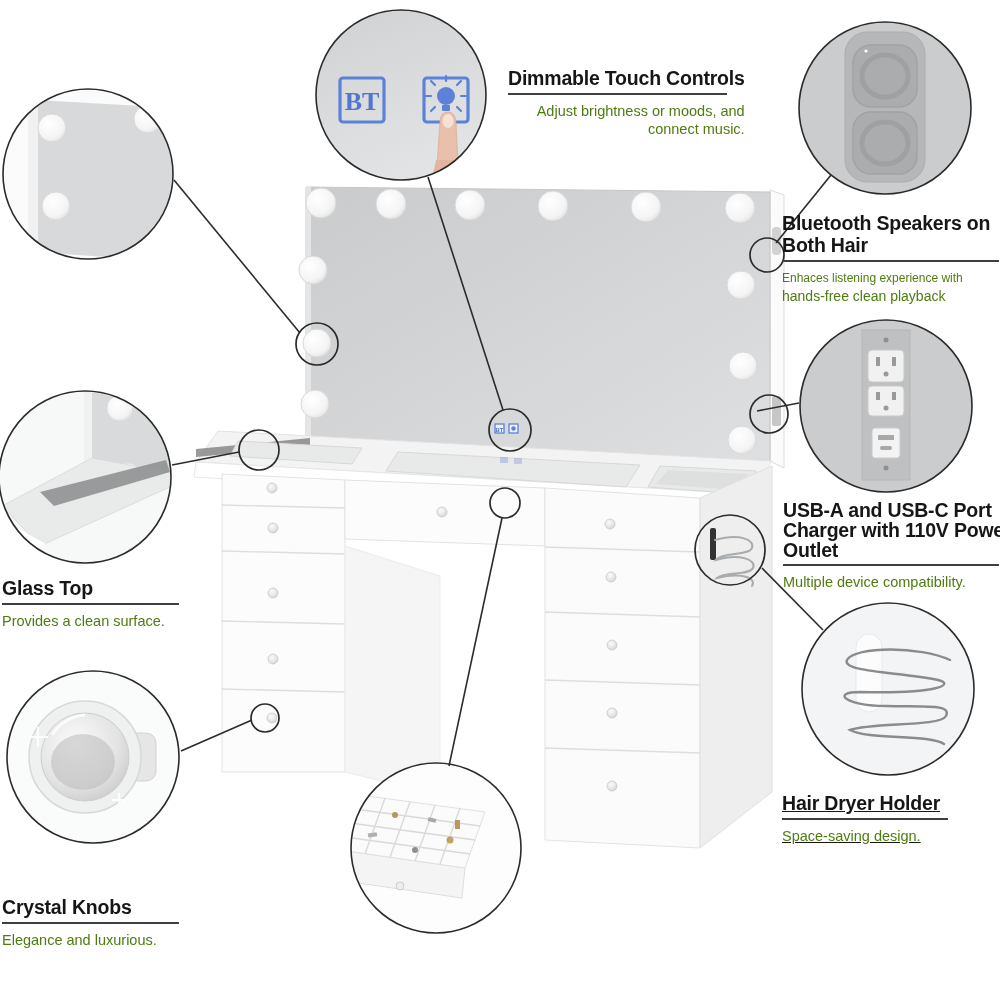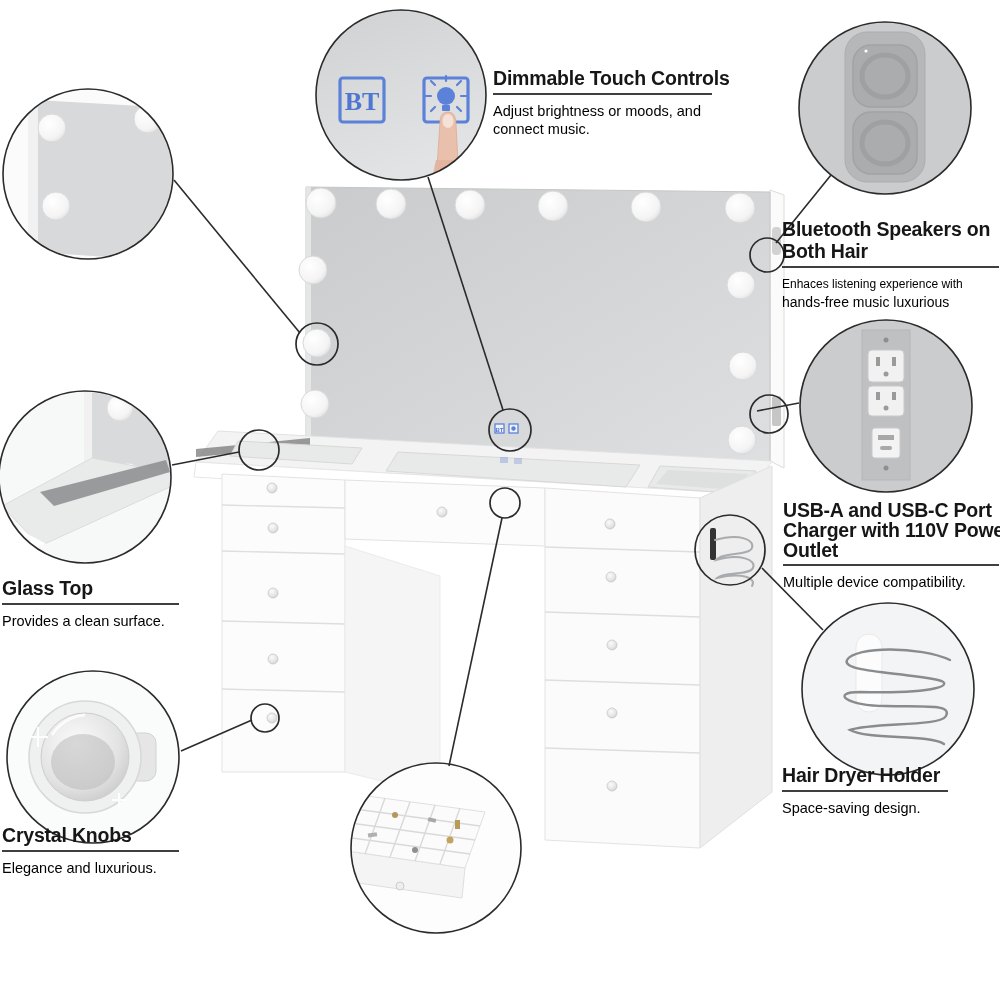--- a/index.html
+++ b/index.html
@@ -3,21 +3,21 @@
 <meta charset="utf-8">
 <style>
   html,body{margin:0;padding:0;background:#ffffff;}
   .stage{position:relative;width:1000px;height:1000px;background:#ffffff;
          font-family:"Liberation Sans", sans-serif;overflow:hidden;}
   svg.scene{position:absolute;left:0;top:0;}
   .callout{position:absolute;color:#161616;}
   .callout .t{font-weight:bold;font-size:19.5px;line-height:22px;letter-spacing:-0.2px;white-space:nowrap;}
   .callout.tight .t{line-height:20px;}
   .callout .rule{height:2px;background:#3f3f3f;margin-top:4px;margin-bottom:7px;}
-  .callout .d{font-size:14.5px;line-height:18px;color:#000000;white-space:nowrap;}
+  .callout .d{font-size:14.5px;line-height:18px;color:#4d7c0f;white-space:nowrap;}
 </style>
 </head>
 <body>
 
 <div class="stage">
 
 <svg class="scene" width="1000" height="1000" viewBox="0 0 1000 1000">
   <defs>
     <radialGradient id="bulbG" cx="38%" cy="35%" r="75%">
       <stop offset="0%" stop-color="#ffffff"></stop>
@@ -296,55 +296,55 @@
     <circle cx="767" cy="255" r="17"></circle>
     <circle cx="769" cy="414" r="19"></circle>
     <circle cx="259" cy="450" r="20"></circle>
     <circle cx="265" cy="718" r="14"></circle>
     <circle cx="505" cy="503" r="15"></circle>
     <circle cx="730" cy="550" r="35"></circle>
   </g>
 </svg>
 
 
-<div class="callout" style="left:493px;top:67px;">
+<div class="callout" style="left:508px;top:67px;text-align:right;">
   <div class="t">Dimmable Touch Controls</div>
   <div class="rule" style="width:219px;"></div>
   <div class="d">Adjust brightness or moods, and</div>
   <div class="d">connect music.</div>
 </div>
 
-<div class="callout" style="left:782px;top:212px;margin-top:6px;">
+<div class="callout" style="left:782px;top:212px;">
   <div class="t">Bluetooth Speakers on</div>
   <div class="t">Both Hair</div>
   <div class="rule" style="width:217px;"></div>
   <div class="d" style="font-size:12px;">Enhaces listening experience with</div>
-  <div class="d" style="font-size:14px;">hands-free music luxurious</div>
+  <div class="d" style="font-size:14px;">hands-free clean playback</div>
 </div>
 
 <div class="callout tight" style="left:783px;top:500px;">
   <div class="t">USB-A and USB-C Port</div>
   <div class="t">Charger with 110V Power</div>
   <div class="t">Outlet</div>
   <div class="rule" style="width:216px;"></div>
   <div class="d">Multiple device compatibility.</div>
 </div>
 
 <div class="callout" style="left:2px;top:577px;">
   <div class="t">Glass Top</div>
   <div class="rule" style="width:177px;"></div>
   <div class="d">Provides a clean surface.</div>
 </div>
 
-<div class="callout" style="left:2px;top:824px;">
+<div class="callout" style="left:2px;top:896px;">
   <div class="t">Crystal Knobs</div>
   <div class="rule" style="width:177px;"></div>
   <div class="d">Elegance and luxurious.</div>
 </div>
 
-<div class="callout" style="left:782px;top:764px;">
+<div class="callout" style="left:782px;top:792px;text-decoration:underline;">
   <div class="t">Hair Dryer Holder</div>
   <div class="rule" style="width:166px;"></div>
   <div class="d">Space-saving design.</div>
 </div>
 
 
 </div>
 
 </body></html>

